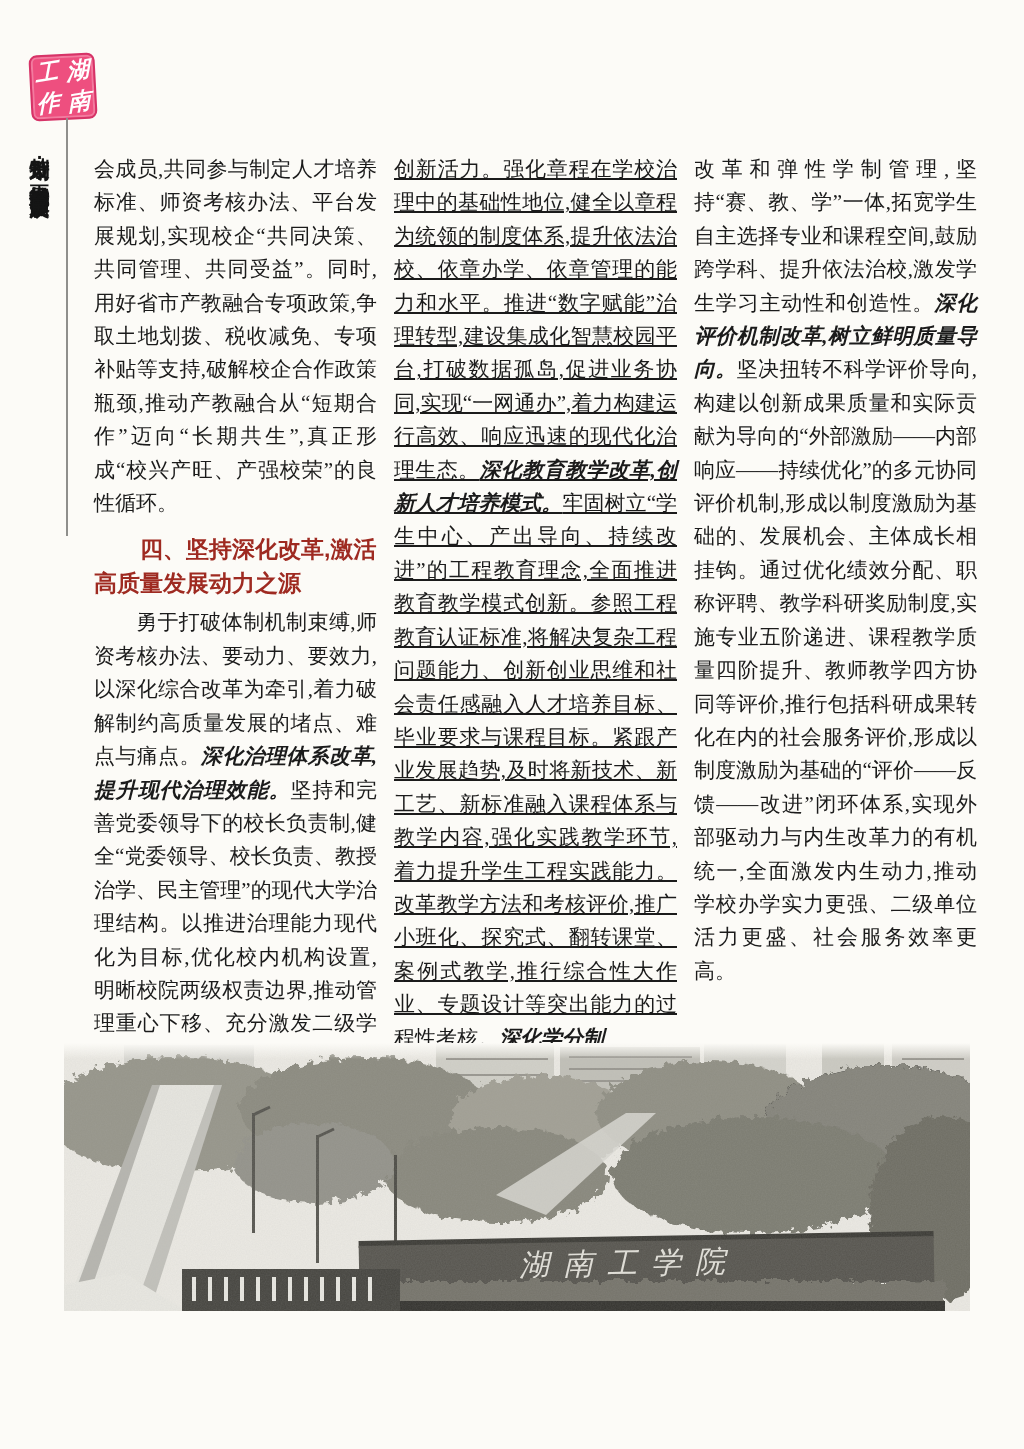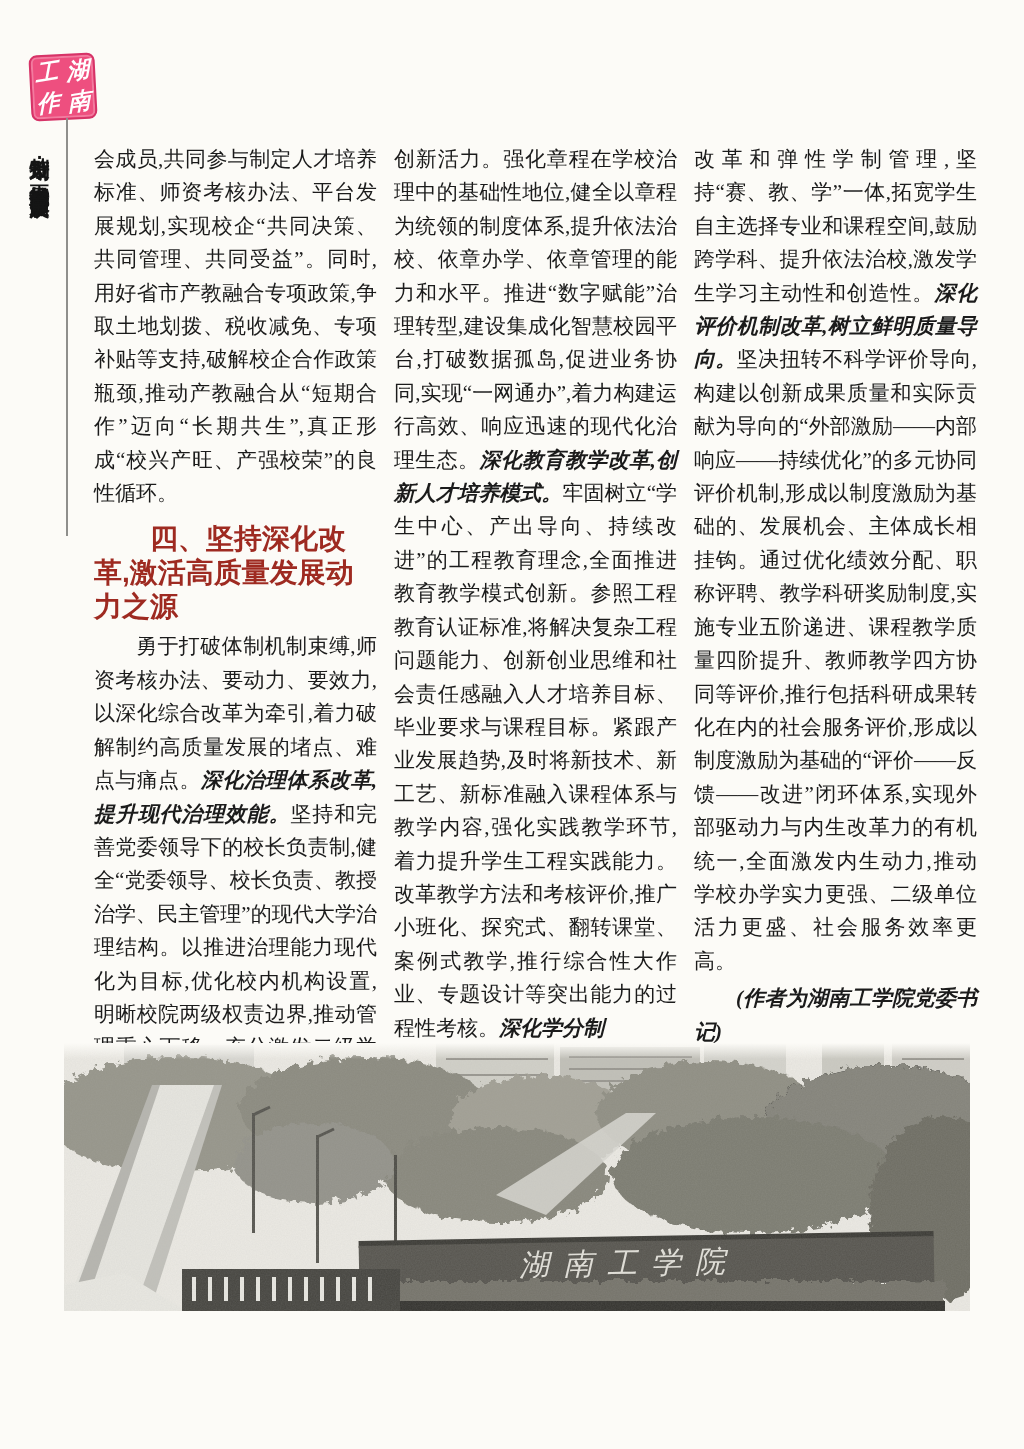--- a/index.html
+++ b/index.html
@@ -22,29 +22,29 @@
   .seal span{display:block;transform:rotate(-6deg) skewX(-6deg);}
   .seal-stem{position:absolute;left:66px;top:118px;width:2px;height:418px;background:#8f8f8c;}
   .sidebar-title{
     position:absolute;left:27px;top:142px;height:400px;
     writing-mode:vertical-rl;text-orientation:upright;
     font-family:"Liberation Sans","DejaVu Sans",sans-serif;
     font-weight:700;font-size:20px;letter-spacing:1px;color:#151515;
   }
   
   .col{
-    position:absolute;top:143px;width:283px;
+    position:absolute;top:153px;width:283px;
     font-size:21px;line-height:33.4px;
     text-align:justify;text-justify:inter-ideograph;word-break:break-all;
   }
-  .col-1{left:94px;} .col-2{left:394px;} .col-3{left:694px;}
+  .col-1{left:94px;} .col-2{left:394px;text-decoration:underline;} .col-3{left:694px;}
   .col p{margin:0;}
   .col p.indent{text-indent:2em;}
   .col h2{
-    margin:12px 0 6px;font-size:28px;line-height:34px;text-indent:2em;
+    margin:12px 0 6px;font-size:23px;line-height:34px;text-indent:2em;
     color:var(--accent,#9e2a21);font-weight:700;text-align:left;
     font-family:"Liberation Sans","DejaVu Sans",sans-serif;
   }
   .em-kai{font-style:italic;font-weight:600;}
   .byline{font-style:italic;text-indent:2em;margin-top:4px !important;font-weight:600;}
   
   .photo{position:absolute;left:64px;top:1043px;width:906px;height:268px;text-align:right;}
   .photo svg{display:block;}
   
   .pagenum{position:absolute;left:60px;top:1320px;width:86px;height:88px;}
@@ -67,21 +67,20 @@
   <div class="col col-1">
       <p class=""><span>会成员,共同参与制定人才培养标准、师资考核办法、平台发展规划,实现校企“共同决策、共同管理、共同受益”。同时,用好省市产教融合专项政策,争取土地划拨、税收减免、专项补贴等支持,破解校企合作政策瓶颈,推动产教融合从“短期合作”迈向“长期共生”,真正形成“校兴产旺、产强校荣”的良性循环。</span></p>
       <h2 class="h2"><span>四、坚持深化改革,激活高质量发展动力之源</span></h2>
       <p class="indent"><span>勇于打破体制机制束缚,师资考核办法、要动力、要效力,以深化综合改革为牵引,着力破解制约高质量发展的堵点、难点与痛点。</span><span class="em-kai">深化治理体系改革,提升现代治理效能。</span><span>坚持和完善党委领导下的校长负责制,健全“党委领导、校长负责、教授治学、民主管理”的现代大学治理结构。以推进治理能力现代化为目标,优化校内机构设置,明晰校院两级权责边界,推动管理重心下移、充分激发二级学院办学自主权和</span></p>
     </div>
   <div class="col col-2">
       <p class=""><span>创新活力。强化章程在学校治理中的基础性地位,健全以章程为统领的制度体系,提升依法治校、依章办学、依章管理的能力和水平。推进“数字赋能”治理转型,建设集成化智慧校园平台,打破数据孤岛,促进业务协同,实现“一网通办”,着力构建运行高效、响应迅速的现代化治理生态。</span><span class="em-kai">深化教育教学改革,创新人才培养模式。</span><span>牢固树立“学生中心、产出导向、持续改进”的工程教育理念,全面推进教育教学模式创新。参照工程教育认证标准,将解决复杂工程问题能力、创新创业思维和社会责任感融入人才培养目标、毕业要求与课程目标。紧跟产业发展趋势,及时将新技术、新工艺、新标准融入课程体系与教学内容,强化实践教学环节,着力提升学生工程实践能力。改革教学方法和考核评价,推广小班化、探究式、翻转课堂、案例式教学,推行综合性大作业、专题设计等突出能力的过程性考核。</span><span class="em-kai">深化学分制</span></p>
     </div>
   <div class="col col-3">
       <p class=""><span>改革和弹性学制管理,坚持“赛、教、学”一体,拓宽学生自主选择专业和课程空间,鼓励跨学科、提升依法治校,激发学生学习主动性和创造性。</span><span class="em-kai">深化评价机制改革,树立鲜明质量导向。</span><span>坚决扭转不科学评价导向,构建以创新成果质量和实际贡献为导向的“外部激励——内部响应——持续优化”的多元协同评价机制,形成以制度激励为基础的、发展机会、主体成长相挂钩。通过优化绩效分配、职称评聘、教学科研奖励制度,实施专业五阶递进、课程教学质量四阶提升、教师教学四方协同等评价,推行包括科研成果转化在内的社会服务评价,形成以制度激励为基础的“评价——反馈——改进”闭环体系,实现外部驱动力与内生改革力的有机统一,全面激发内生动力,推动学校办学实力更强、二级单位活力更盛、社会服务效率更高。</span></p>
-      <p class="byline"><span>(作者为湖南工学院党委书记)</span></p>
     </div>
 
   <div class="photo">
     <svg width="906" height="268" viewBox="0 0 906 268">
       <defs>
         <filter id="rough" x="-10%" y="-10%" width="120%" height="120%">
           <feTurbulence type="fractalNoise" baseFrequency="0.12" numOctaves="3" result="n"></feTurbulence>
           <feDisplacementMap in="SourceGraphic" in2="n" scale="14"></feDisplacementMap>
         </filter>
         <filter id="grain">

